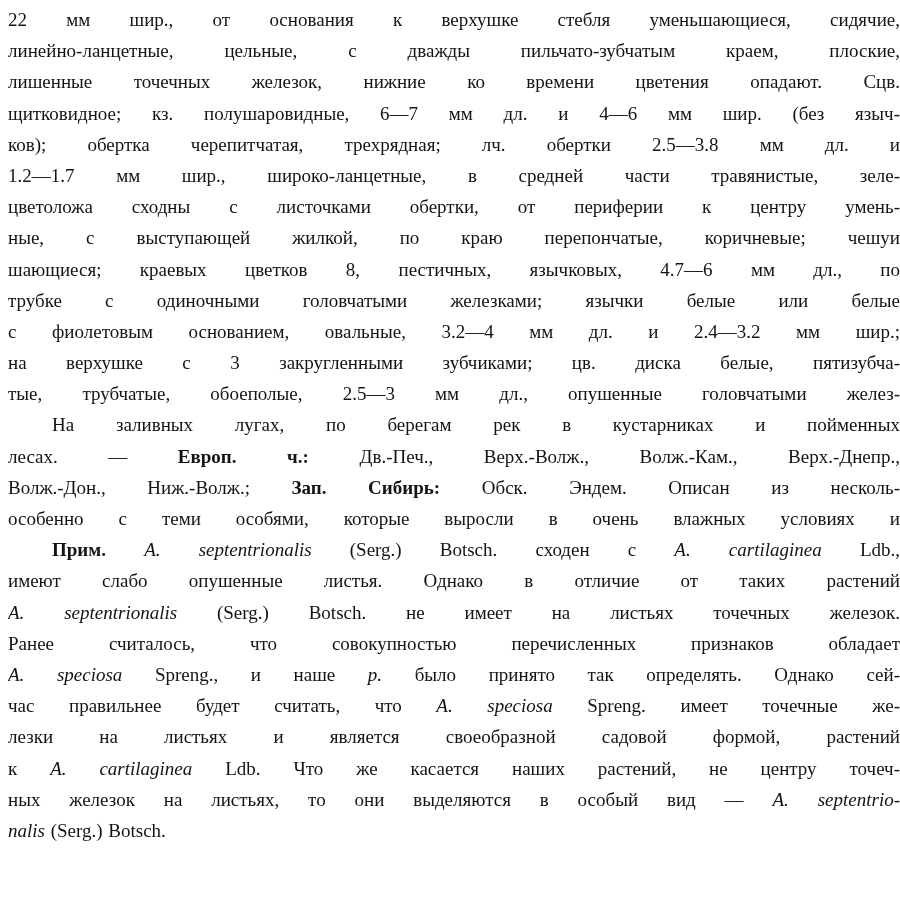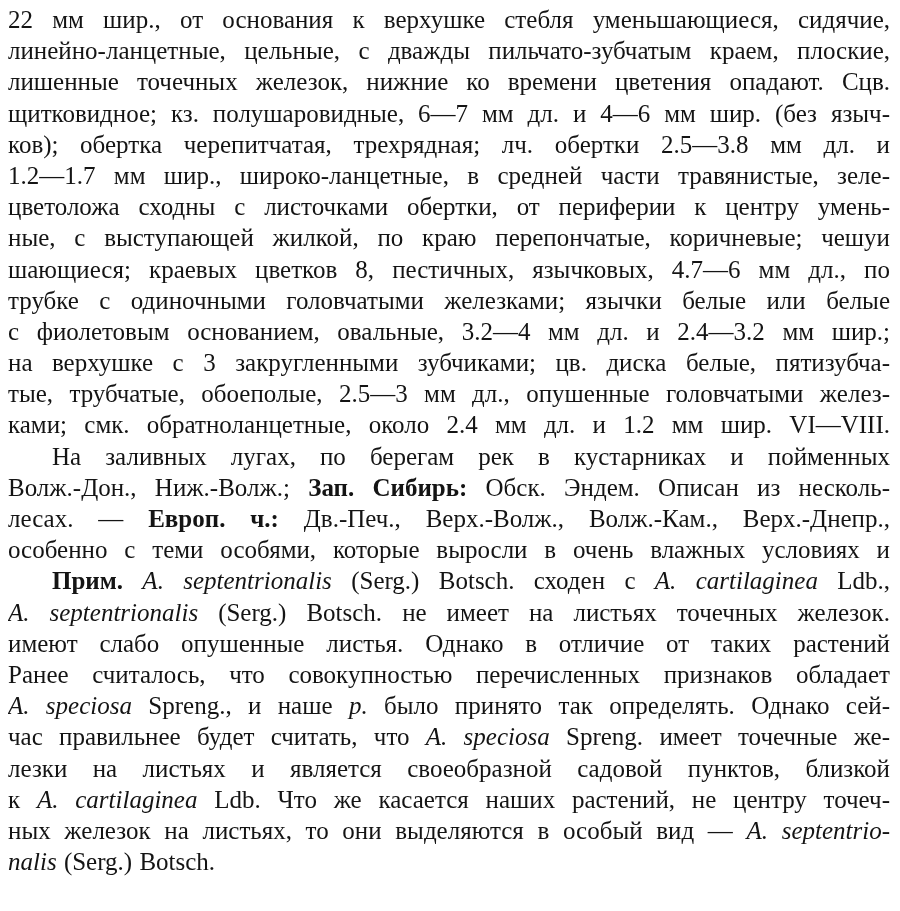--- a/index.html
+++ b/index.html
@@ -10,22 +10,22 @@
   .page {
     width: 900px;
     height: 911px;
     background: #ffffff;
     color: #141414;
     font-family: "Liberation Serif", "DejaVu Serif", serif;
     overflow: hidden;
     box-sizing: border-box;
   }
   .text-block {
-    padding: 4px 10px 0 8px;
-    font-size: 25px;
+    padding: 4px 0 0 8px;
+    font-size: 19px;
     line-height: 31.2px;
   }
   .line {
     height: 31.2px;
     overflow: hidden;
     text-align: justify;
     text-align-last: justify;
     word-spacing: 1px;
   }
   .line.end {
@@ -49,29 +49,28 @@
       <div class="line"><span class="plain">щитковидное; кз. полушаровидные, 6—7 мм дл. и 4—6 мм шир. (без языч-</span></div>
       <div class="line"><span class="plain">ков); обертка черепитчатая, трехрядная; лч. обертки 2.5—3.8 мм дл. и</span></div>
       <div class="line"><span class="plain">1.2—1.7 мм шир., широко-ланцетные, в средней части травянистые, зеле-</span></div>
       <div class="line"><span class="plain">цветоложа сходны с листочками обертки, от периферии к центру умень-</span></div>
       <div class="line"><span class="plain">ные, с выступающей жилкой, по краю перепончатые, коричневые; чешуи</span></div>
       <div class="line"><span class="plain">шающиеся; краевых цветков 8, пестичных, язычковых, 4.7—6 мм дл., по</span></div>
       <div class="line"><span class="plain">трубке с одиночными головчатыми железками; язычки белые или белые</span></div>
       <div class="line"><span class="plain">с фиолетовым основанием, овальные, 3.2—4 мм дл. и 2.4—3.2 мм шир.;</span></div>
       <div class="line"><span class="plain">на верхушке с 3 закругленными зубчиками; цв. диска белые, пятизубча-</span></div>
       <div class="line"><span class="plain">тые, трубчатые, обоеполые, 2.5—3 мм дл., опушенные головчатыми желез-</span></div>
-      <div class="line"><span class="plain">ками; смк. обратноланцетные, около 2.4 мм дл. и 1.2 мм шир. VI—VIII.</span></div>
       <div class="line indent"><span class="plain">На заливных лугах, по берегам рек в кустарниках и пойменных</span></div>
+      <div class="line"><span class="plain">лесах. — </span><span class="bold">Европ. ч.:</span><span class="plain"> Дв.-Печ., Верх.-Волж., Волж.-Кам., Верх.-Днепр.,</span></div>
       <div class="line"><span class="plain">Волж.-Дон., Ниж.-Волж.; </span><span class="bold">Зап. Сибирь:</span><span class="plain"> Обск. Эндем. Описан из несколь-</span></div>
-      <div class="line"><span class="plain">лесах. — </span><span class="bold">Европ. ч.:</span><span class="plain"> Дв.-Печ., Верх.-Волж., Волж.-Кам., Верх.-Днепр.,</span></div>
       <div class="line"><span class="plain">особенно с теми особями, которые выросли в очень влажных условиях и</span></div>
       <div class="line indent"><span class="bold">Прим. </span><span class="italic">A. septentrionalis</span><span class="plain"> (Serg.) Botsch. сходен с </span><span class="italic">A. cartilaginea</span><span class="plain"> Ldb.,</span></div>
+      <div class="line"><span class="plain">имеют слабо опушенные листья. Однако в отличие от таких растений</span></div>
       <div class="line"><span class="italic">A. septentrionalis</span><span class="plain"> (Serg.) Botsch. не имеет на листьях точечных железок.</span></div>
-      <div class="line"><span class="plain">имеют слабо опушенные листья. Однако в отличие от таких растений</span></div>
       <div class="line"><span class="plain">Ранее считалось, что совокупностью перечисленных признаков обладает</span></div>
       <div class="line"><span class="italic">A. speciosa</span><span class="plain"> Spreng., и наше </span><span class="italic">р.</span><span class="plain"> было принято так определять. Однако сей-</span></div>
       <div class="line"><span class="plain">час правильнее будет считать, что </span><span class="italic">A. speciosa</span><span class="plain"> Spreng. имеет точечные же-</span></div>
-      <div class="line"><span class="plain">лезки на листьях и является своеобразной садовой пунктов, близкой</span></div>
+      <div class="line"><span class="plain">лезки на листьях и является своеобразной садовой формой, растений</span></div>
       <div class="line"><span class="plain">к </span><span class="italic">A. cartilaginea</span><span class="plain"> Ldb. Что же касается наших растений, не центру точеч-</span></div>
       <div class="line"><span class="plain">ных железок на листьях, то они выделяются в особый вид — </span><span class="italic">A. septentrio-</span></div>
       <div class="line end"><span class="italic">nalis</span><span class="plain"> (Serg.) Botsch.</span></div>
     </div>
 </div>
 
 </body></html>

